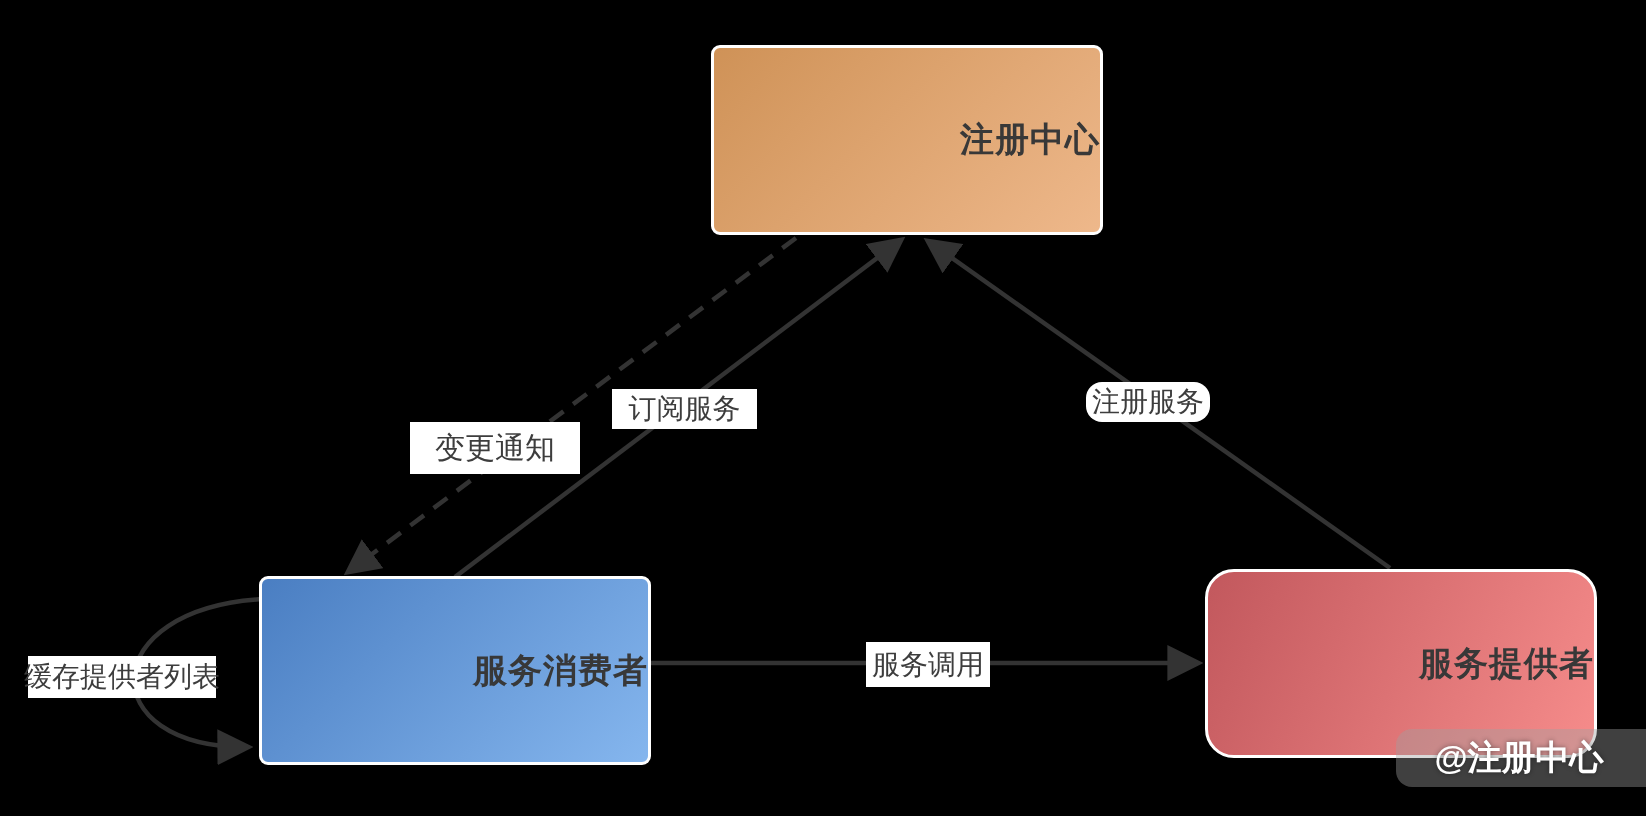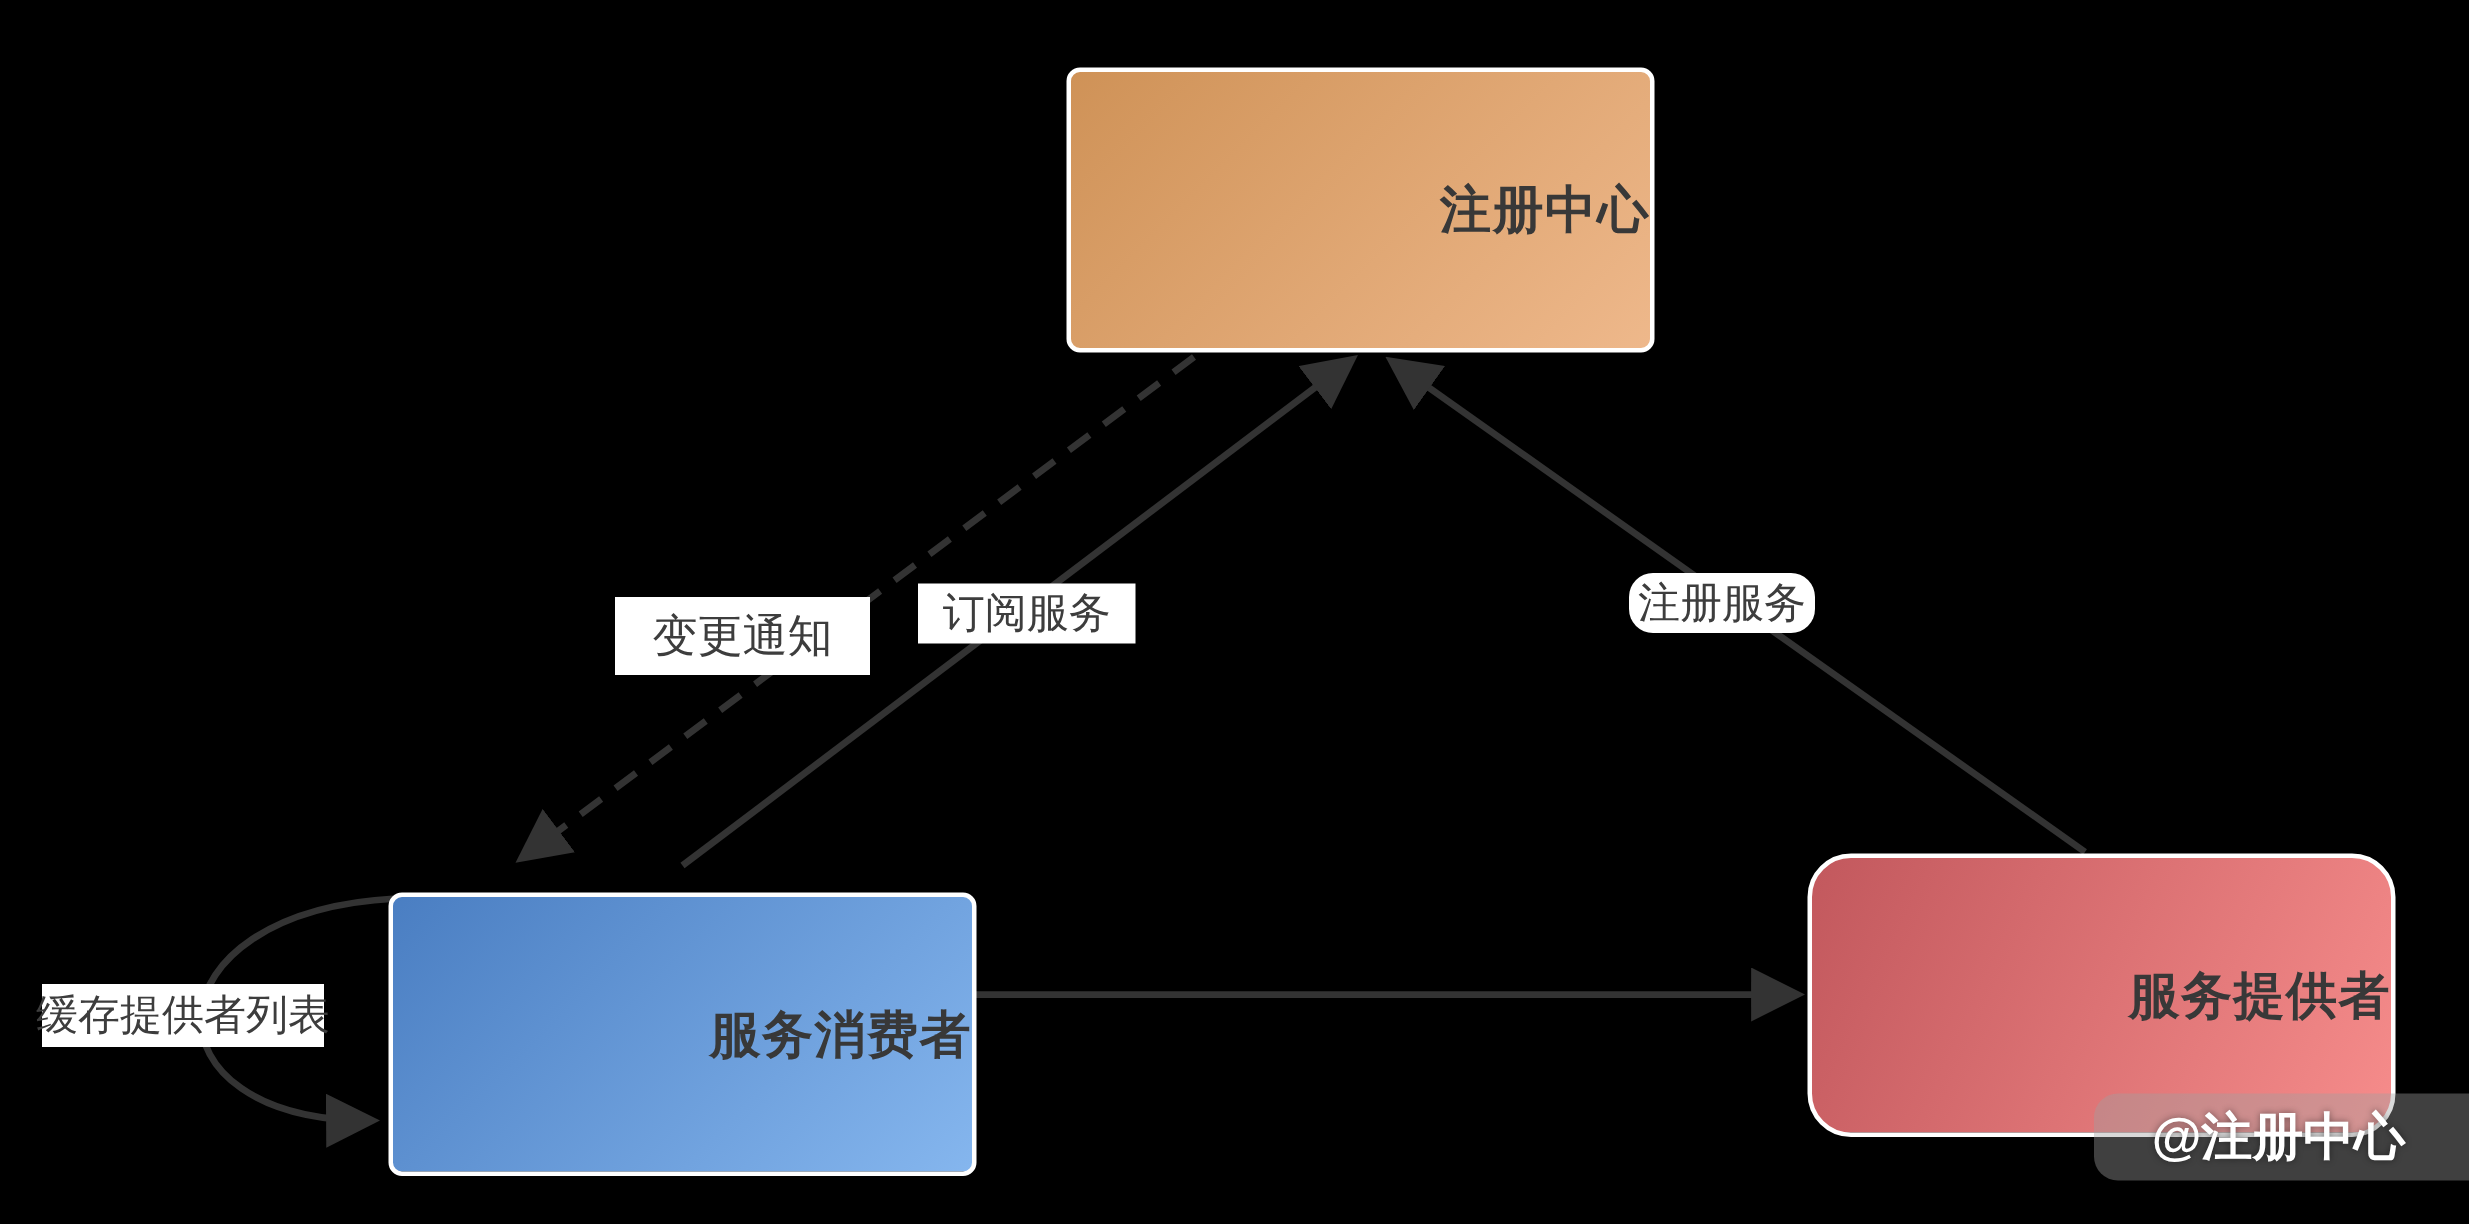--- a/index.html
+++ b/index.html
@@ -21,38 +21,37 @@
     box-sizing:border-box;
     letter-spacing:1px;
   }
   .node-registry{
     left:711px;top:45px;width:392px;height:190px;
     background:linear-gradient(135deg,#cf9257 0%,#eeb88b 100%);
   }
   .node-consumer{
     left:259px;top:576px;width:392px;height:189px;
     background:linear-gradient(135deg,#4a7ec2 0%,#85b6ee 100%);
-    margin-top:19px;
   }
   .node-provider{
     left:1205px;top:569px;width:392px;height:189px;
     background:linear-gradient(115deg,#c2585d 0%,#f68c8b 100%);
     border-radius:29px;
   }
   .edge-label{
     position:absolute;
     z-index:3;
     background:#ffffff;
     color:#3d3d3d;
     display:flex;align-items:center;justify-content:center;
     font-size:28px;
     box-sizing:border-box;
     white-space:nowrap;
   }
-  .lbl-notify{left:410px;top:398px;width:170px;height:52px;font-size:30px;align-items:center;}
+  .lbl-notify{left:410px;top:422px;width:170px;height:52px;font-size:30px;align-items:center;}
   .lbl-subscribe{left:612px;top:389px;width:145px;height:40px;}
   .lbl-register{left:1086px;top:382px;width:124px;height:40px;border-radius:16px;}
   .lbl-invoke{left:866px;top:642px;width:124px;height:45px;}
   .lbl-cache{left:28px;top:656px;width:188px;height:42px;}
   .watermark{
     position:absolute;
     z-index:4;
     left:1396px;top:729px;width:260px;height:58px;
     background:rgba(160,160,160,0.40);
     border-radius:16px 0 0 16px;
@@ -103,20 +102,23 @@
   </div>
 
   <div class="edge-label lbl-subscribe">
     <span>订阅服务</span>
   </div>
 
   <div class="edge-label lbl-register">
     <span>注册服务</span>
   </div>
 
+  <div class="edge-label lbl-invoke">
+    <span>服务调用</span>
+  </div>
 
   <div class="edge-label lbl-cache">
     <span>缓存提供者列表</span>
   </div>
 
   <div class="watermark">
     <span>@注册中心</span>
   </div>
 
 </div>

